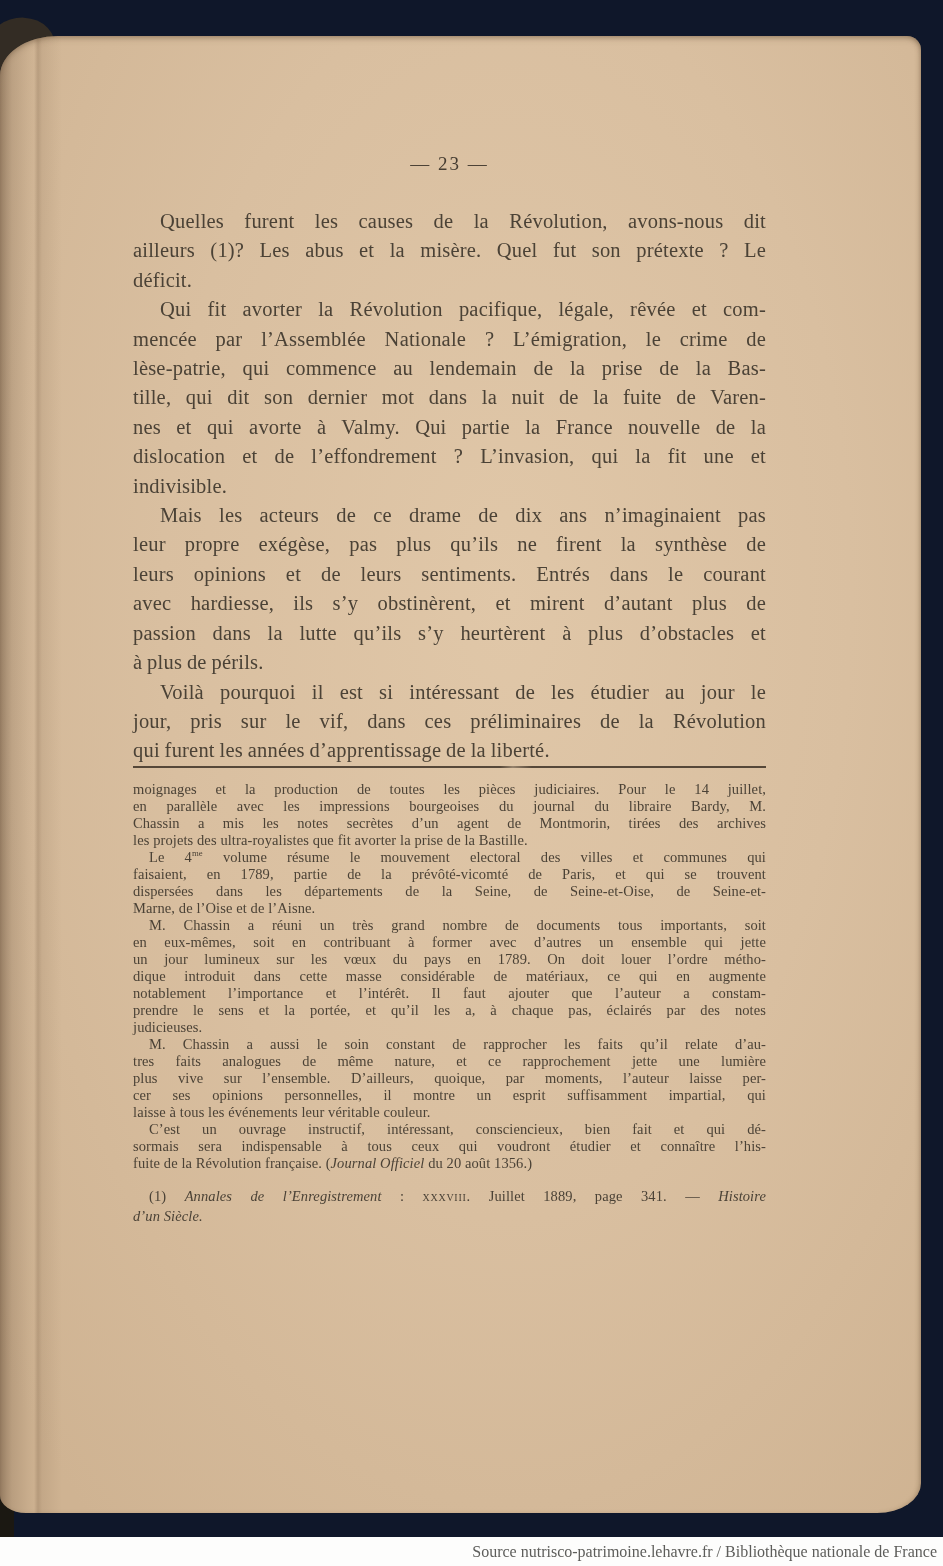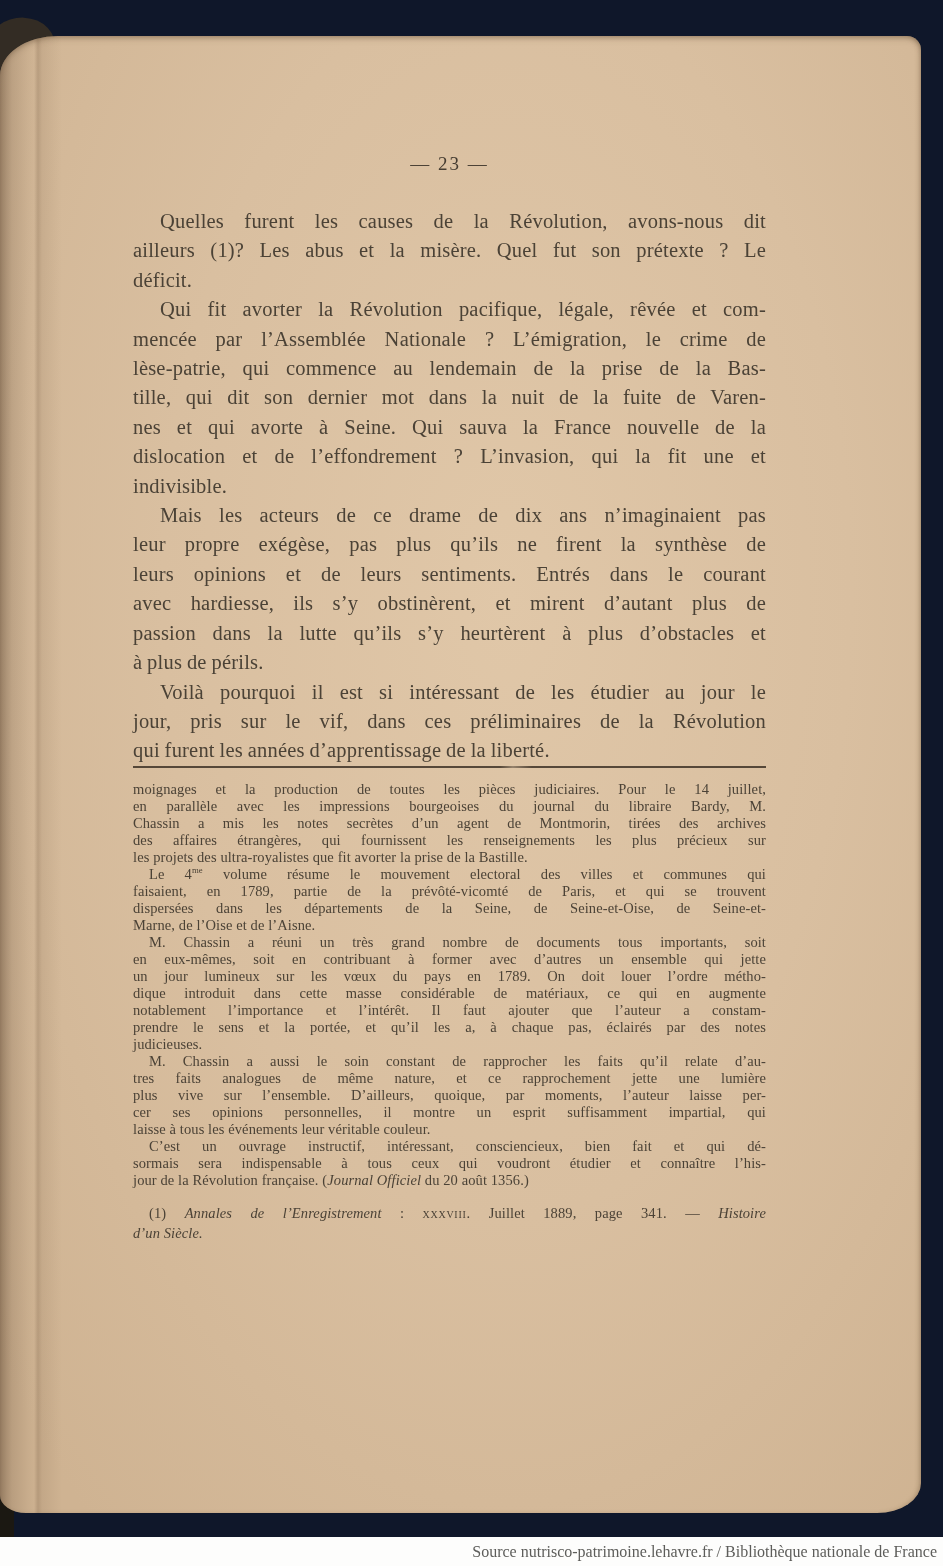--- a/index.html
+++ b/index.html
@@ -66,21 +66,21 @@
       <div class="para indent">
           <div class="line"><span>Quelles furent les causes de la Révolution, avons-nous dit</span></div>
           <div class="line"><span>ailleurs (1)? Les abus et la misère. Quel fut son prétexte ? Le</span></div>
           <div class="line"><span>déficit.</span></div>
         </div>
       <div class="para indent">
           <div class="line"><span>Qui fit avorter la Révolution pacifique, légale, rêvée et com-</span></div>
           <div class="line"><span>mencée par l’Assemblée Nationale ? L’émigration, le crime de</span></div>
           <div class="line"><span>lèse-patrie, qui commence au lendemain de la prise de la Bas-</span></div>
           <div class="line"><span>tille, qui dit son dernier mot dans la nuit de la fuite de Varen-</span></div>
-          <div class="line"><span>nes et qui avorte à Seine. Qui sauva la France nouvelle de la</span></div>
+          <div class="line"><span>nes et qui avorte à Valmy. Qui partie la France nouvelle de la</span></div>
           <div class="line"><span>dislocation et de l’effondrement ? L’invasion, qui la fit une et</span></div>
           <div class="line"><span>indivisible.</span></div>
         </div>
       <div class="para indent">
           <div class="line"><span>Mais les acteurs de ce drame de dix ans n’imaginaient pas</span></div>
           <div class="line"><span>leur propre exégèse, pas plus qu’ils ne firent la synthèse de</span></div>
           <div class="line"><span>leurs opinions et de leurs sentiments. Entrés dans le courant</span></div>
           <div class="line"><span>avec hardiesse, ils s’y obstinèrent, et mirent d’autant plus de</span></div>
           <div class="line"><span>passion dans la lutte qu’ils s’y heurtèrent à plus d’obstacles et</span></div>
           <div class="line"><span>à plus de périls.</span></div>
@@ -92,21 +92,20 @@
         </div>
     </div>
 
     <div class="rule"></div>
 
     <div class="footnote">
       <div class="para">
           <div class="line"><span>moignages et la production de toutes les pièces judiciaires. Pour le 14 juillet,</span></div>
           <div class="line"><span>en parallèle avec les impressions bourgeoises du journal du libraire Bardy, M.</span></div>
           <div class="line"><span>Chassin a mis les notes secrètes d’un agent de Montmorin, tirées des archives</span></div>
-          <div class="line"><span>des affaires étrangères, qui fournissent les renseignements les plus précieux sur</span></div>
           <div class="line"><span>les projets des ultra-royalistes que fit avorter la prise de la Bastille.</span></div>
         </div>
       <div class="para indent">
           <div class="line"><span>Le 4</span><span class="seg-sup">me</span><span> volume résume le mouvement electoral des villes et communes qui</span></div>
           <div class="line"><span>faisaient, en 1789, partie de la prévôté-vicomté de Paris, et qui se trouvent</span></div>
           <div class="line"><span>dispersées dans les départements de la Seine, de Seine-et-Oise, de Seine-et-</span></div>
           <div class="line"><span>Marne, de l’Oise et de l’Aisne.</span></div>
         </div>
       <div class="para indent">
           <div class="line"><span>M. Chassin a réuni un très grand nombre de documents tous importants, soit</span></div>
@@ -120,21 +119,21 @@
       <div class="para indent">
           <div class="line"><span>M. Chassin a aussi le soin constant de rapprocher les faits qu’il relate d’au-</span></div>
           <div class="line"><span>tres faits analogues de même nature, et ce rapprochement jette une lumière</span></div>
           <div class="line"><span>plus vive sur l’ensemble. D’ailleurs, quoique, par moments, l’auteur laisse per-</span></div>
           <div class="line"><span>cer ses opinions personnelles, il montre un esprit suffisamment impartial, qui</span></div>
           <div class="line"><span>laisse à tous les événements leur véritable couleur.</span></div>
         </div>
       <div class="para indent">
           <div class="line"><span>C’est un ouvrage instructif, intéressant, consciencieux, bien fait et qui dé-</span></div>
           <div class="line"><span>sormais sera indispensable à tous ceux qui voudront étudier et connaître l’his-</span></div>
-          <div class="line"><span>jour de la Révolution française. (</span><span class="seg-i">Journal Officiel</span><span> du 20 août 1356.)</span></div>
+          <div class="line"><span>fuite de la Révolution française. (</span><span class="seg-i">Journal Officiel</span><span> du 20 août 1356.)</span></div>
         </div>
       <div class="para indent ref">
           <div class="line"><span>(1) </span><span class="seg-i">Annales de l’Enregistrement</span><span> : </span><span class="seg-sc">xxxviii</span><span>. Juillet 1889, page 341. — </span><span class="seg-i">Histoire</span></div>
           <div class="line"><span class="seg-i">d’un Siècle.</span></div>
         </div>
     </div>
 
   </div>
 
   <div class="footer-bar">

